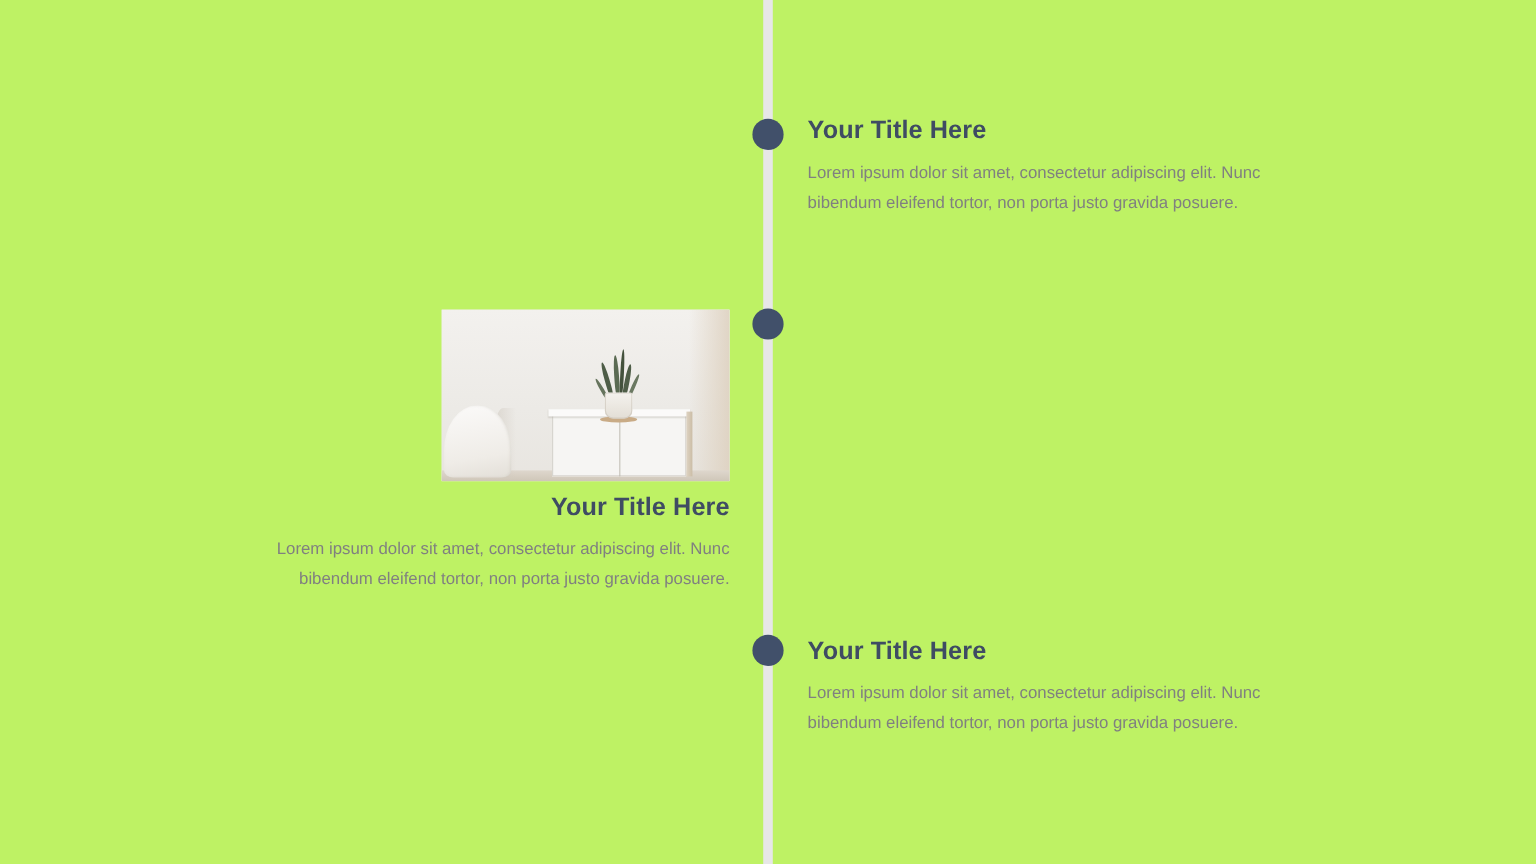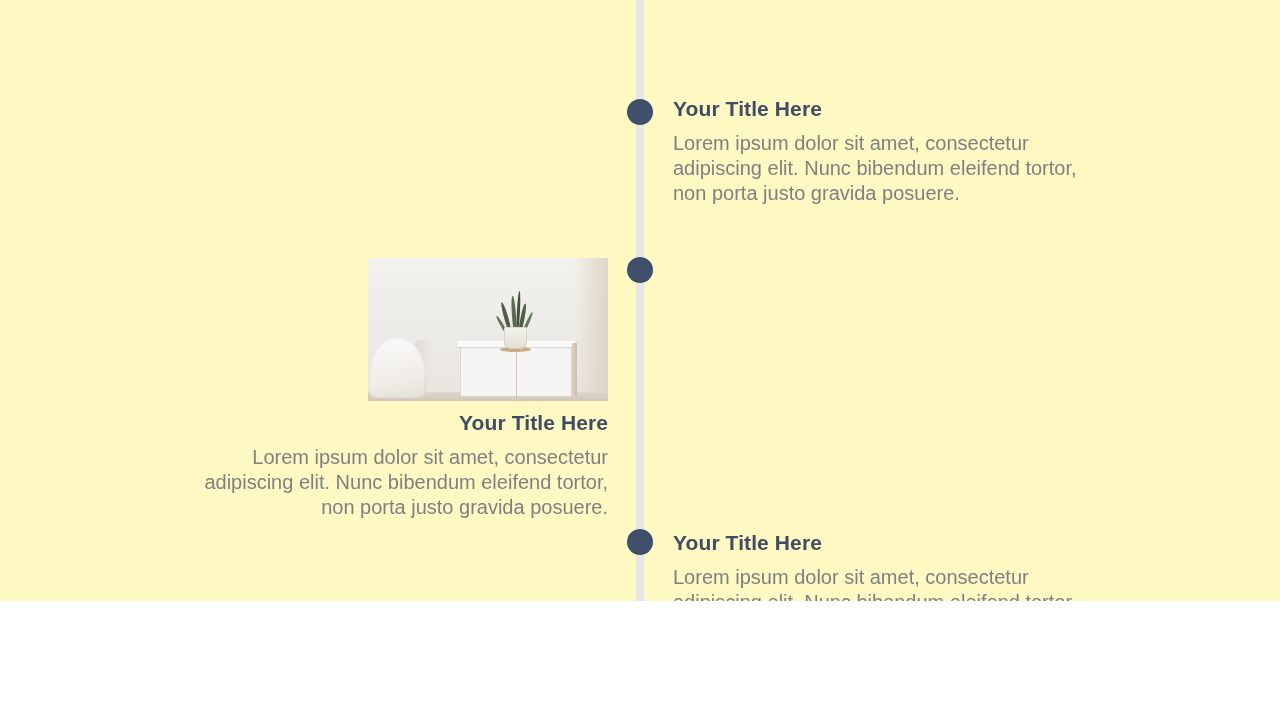--- a/index.html
+++ b/index.html
@@ -8,23 +8,23 @@
     background: #ffffff;
   }
   body {
     font-family: "Liberation Sans", sans-serif;
     -webkit-font-smoothing: antialiased;
   }
 
   #slide {
     position: relative;
     width: 1280px;
-    height: 601px;
+    height: 720px;
     overflow: hidden;
-    background: #fef9c3;
+    background: #bef264;
   }
 
   
   .timeline-line {
     position: absolute;
     left: 636px;
     top: 0;
     width: 8px;
     height: 720px;
     background: #e7e7e7;
@@ -45,21 +45,21 @@
   
   .tl-title {
     font-size: 21px;
     font-weight: bold;
     color: #3f4c63;
     letter-spacing: 0.1px;
     line-height: 1.25;
     margin: 0;
   }
   .tl-body {
-    font-size: 20px;
+    font-size: 14px;
     color: #808080;
     line-height: 25px;
     margin: 0;
     font-weight: normal;
   }
 
   
   .block-right {
     position: absolute;
     left: 673px;

